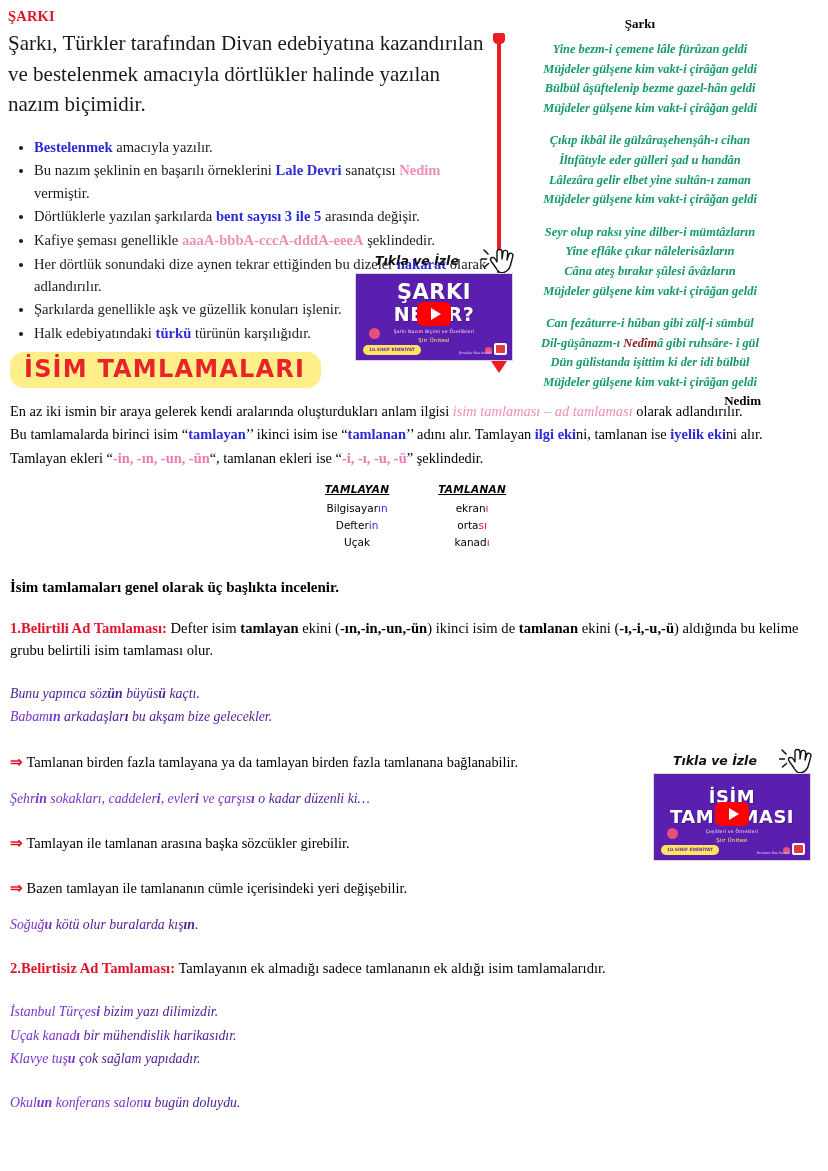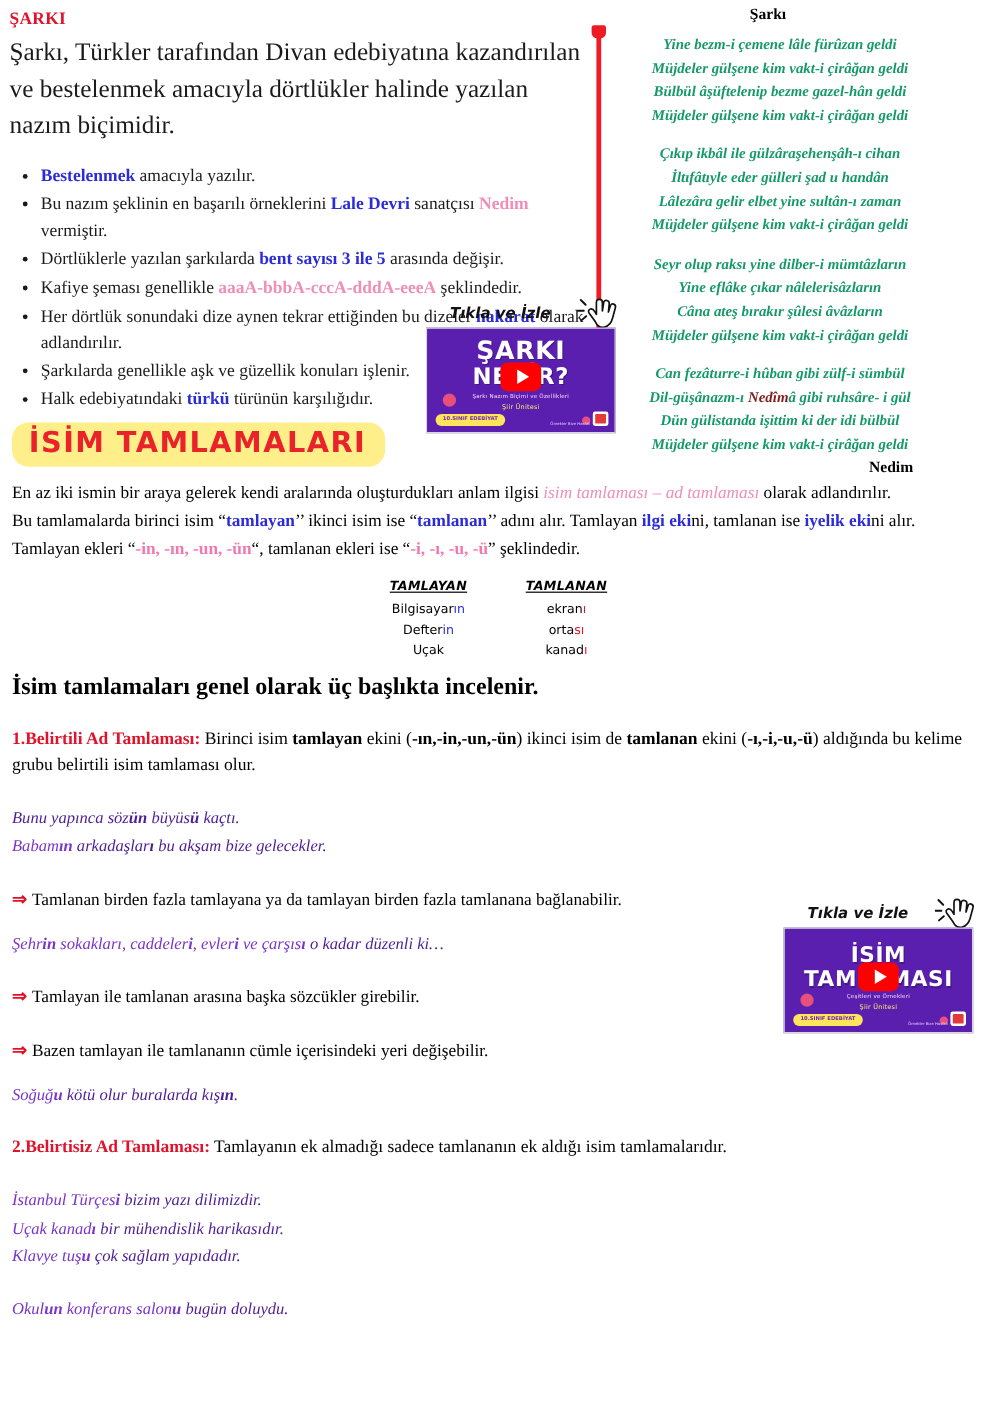--- a/index.html
+++ b/index.html
@@ -61,21 +61,21 @@
     font-size: 14.6px;
     line-height: 1.52;
     color: #1a1a1a;
   }
   ul.features li { margin-bottom: 1.5px; }
 
   
   .poem-block {
     position: absolute;
     left: 497px;
-    top: 4px;
+    top: 16px;
     width: 268px;
   }
   .poem-head {
     text-align: center;
     font-weight: bold;
     font-size: 13px;
     margin: 0 0 8px 0;
     padding-left: 18px;
   }
   .poem-body {
@@ -349,22 +349,22 @@
   .tt-table td {
     text-align: center;
     padding: 2.5px 0;
     font-size: 10.5px;
   }
   .sfx-blue { color: #2b2bd8; }
   .sfx-red  { color: #e1132b; }
 
   .lead-line {
     font-weight: bold;
-    font-size: 20px;
-    margin-top: 10px;
+    font-size: 15px;
+    margin-top: 28px;
   }
 
   .num-head {
     font-size: 14.6px;
     line-height: 1.5;
     margin-top: 22px;
   }
   .num-head .hd {
     color: #e1132b;
     font-weight: bold;
@@ -492,21 +492,21 @@
         <tr>
           <td><span>Uçak</span></td>
           <td><span>kanad</span><span class="sfx-red">ı</span></td>
         </tr>
       </tbody>
   </table>
 
   <div class="lead-line">İsim tamlamaları genel olarak üç başlıkta incelenir.</div>
 
   <p class="num-head">
-    <span class="hd">1.Belirtili Ad Tamlaması:</span><span> Birinci isim </span><span class="b">tamlayan</span><span> ekini (</span><span class="b">-ın,-in,-un,-ün</span><span>) ikinci isim de </span><span class="b">tamlanan</span><span> ekini (</span><span class="b">-ı,-i,-u,-ü</span><span>) aldığında bu kelime grubu belirtili isim tamlaması olur.</span>
+    <span class="hd">1.Belirtili Ad Tamlaması:</span><span> Defter isim </span><span class="b">tamlayan</span><span> ekini (</span><span class="b">-ın,-in,-un,-ün</span><span>) ikinci isim de </span><span class="b">tamlanan</span><span> ekini (</span><span class="b">-ı,-i,-u,-ü</span><span>) aldığında bu kelime grubu belirtili isim tamlaması olur.</span>
   </p>
 
   <div class="ex-block">
     <span class="exline">
       <span class="c-green">Bunu yapınca söz</span><span class="c-green b">ün</span><span class="c-green"> büyüs</span><span class="c-green b">ü</span><span class="c-green"> kaçtı.</span>
     </span>
     <span class="exline">
       <span class="c-purple">Babam</span><span class="c-purple b">ın</span><span class="c-green"> arkadaşlar</span><span class="c-green b">ı</span><span class="c-green"> bu akşam bize gelecekler.</span>
     </span>
   </div>

